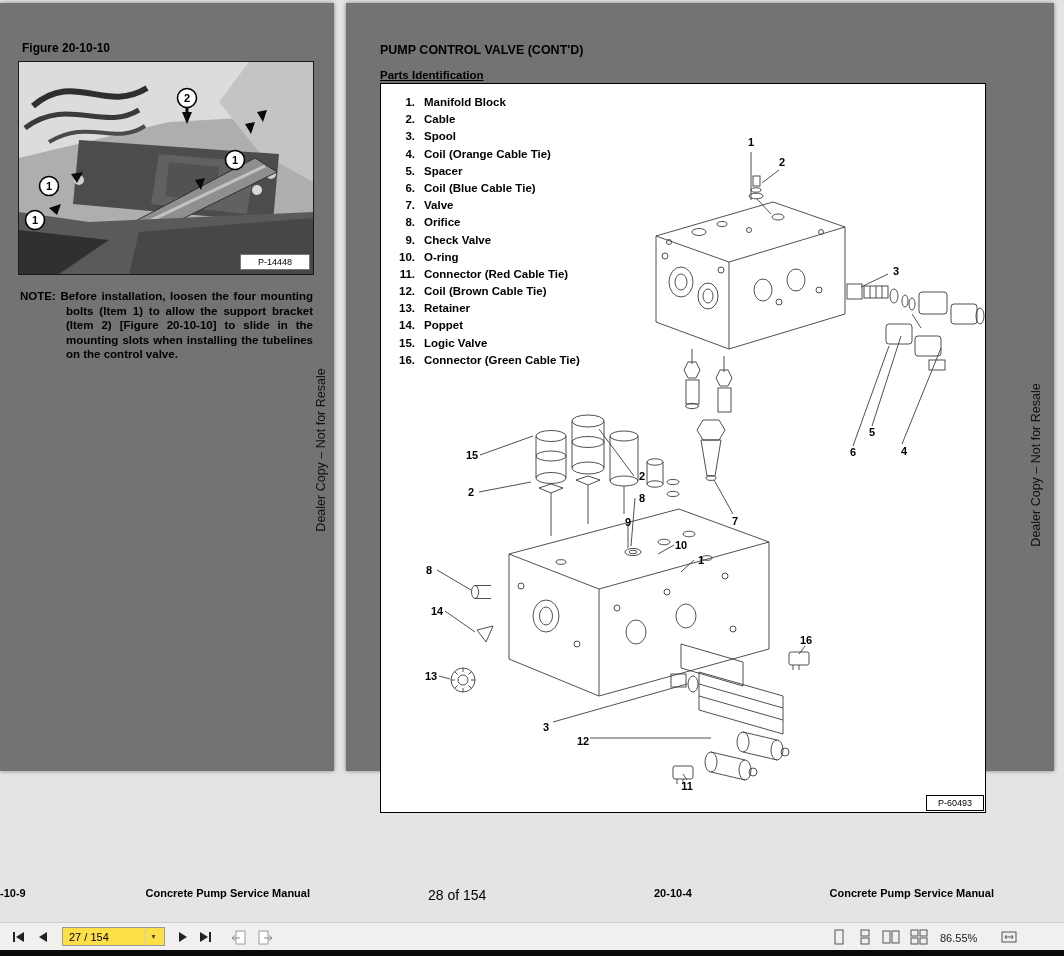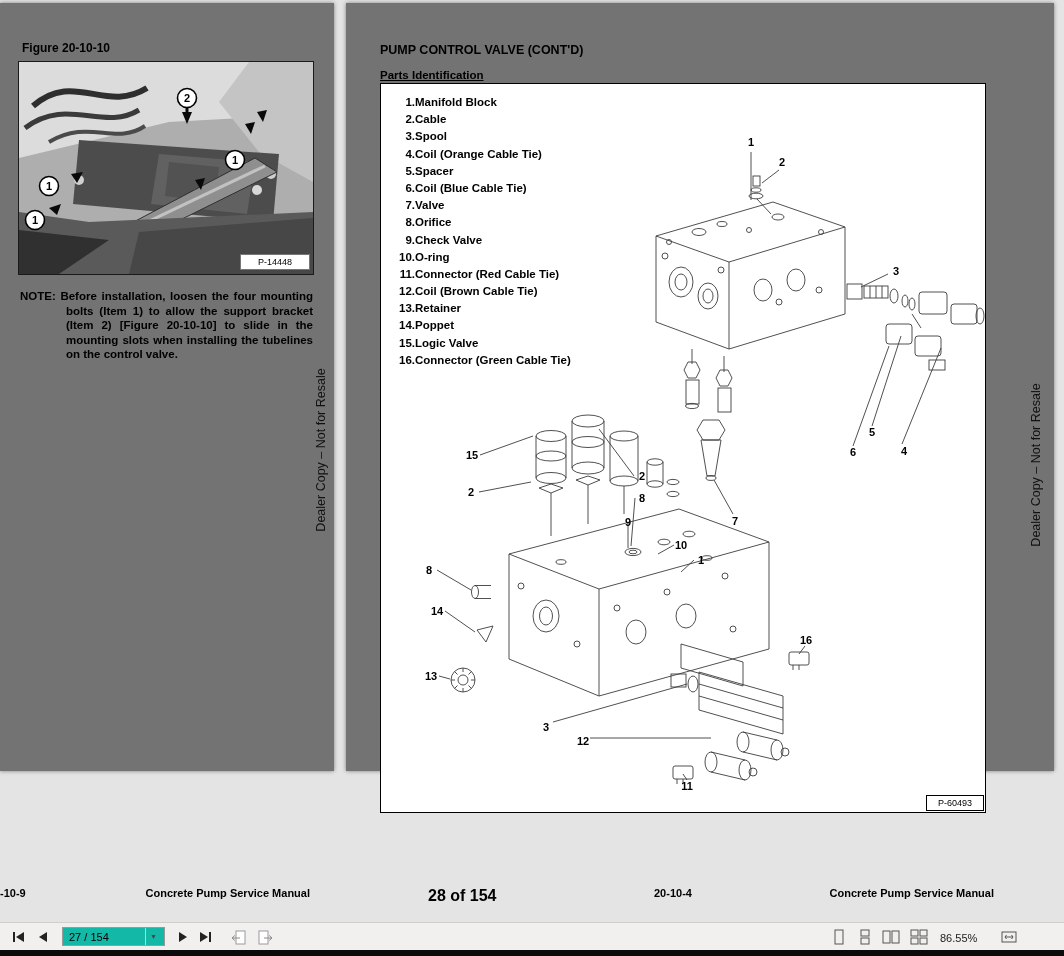--- a/index.html
+++ b/index.html
@@ -13,38 +13,38 @@
   .photo{position:absolute;left:18px;top:58px;width:296px;height:214px;border:1px solid #1a1a1a;background:#aeaeae;overflow:hidden}
   .photo-ref{position:absolute;right:3px;bottom:4px;width:70px;height:16px;background:#fff;border:1px solid #777;
     font-size:9px;display:flex;align-items:center;justify-content:center}
   .note{position:absolute;left:20px;top:286px;width:293px;font-size:11.5px;line-height:14.6px;font-weight:bold;
     text-align:justify;padding-left:46px;text-indent:-46px}
   .inst{position:absolute;left:20px;top:372px;width:293px;font-size:11.5px;line-height:14.6px;text-align:justify}
   .inst .lbl{font-weight:bold;font-style:italic}
   .dealer{position:absolute;white-space:nowrap;font-size:12.5px;color:#111;
     transform:translate(-50%,-50%) rotate(-90deg)}
   .pfoot{position:absolute;top:884px;font-size:11px;font-weight:bold;white-space:nowrap}
-  .small-foot{font-size:16px;font-weight:bold}
+  .small-foot{font-size:14px;font-weight:normal}
   
   .r-title{position:absolute;left:34px;top:40px;font-size:12.5px;font-weight:bold}
   .r-sub{position:absolute;left:34px;top:66px;font-size:11.5px;font-weight:bold;text-decoration:underline}
   .figbox{position:absolute;left:34px;top:80px;width:606px;height:730px;border:1px solid #000;background:#fff}
   .parts{position:absolute;left:12px;top:10px;z-index:2}
   .prow{display:flex;height:17.2px;font-size:11.5px;font-weight:bold;line-height:17.2px}
   .pnum{width:22px;text-align:right;flex:none}
-  .pname{white-space:nowrap}
+  .pname{margin-left:9px;white-space:nowrap}
   .fig-ref{position:absolute;right:1px;bottom:1px;width:58px;height:16px;border:1px solid #000;background:#fff;
     font-size:9px;display:flex;align-items:center;justify-content:center}
   .figsvg{position:absolute;left:0;top:0}
   .photo svg text,.figsvg text{font-family:"Liberation Sans",sans-serif;font-weight:bold;font-size:11px;
     text-anchor:middle;fill:#000}
   
   .toolbar{position:absolute;left:0;top:922px;width:1064px;height:28px;background:#f1f0ee;border-top:1px solid #cfcfcf}
   .tbtn{position:absolute;top:4px;width:22px;height:20px;display:flex;align-items:center;justify-content:center;cursor:pointer}
-  .pagebox{position:absolute;left:62px;top:4px;width:103px;height:19px;background:#14b8a6;border:1px solid #999;
+  .pagebox{position:absolute;left:62px;top:4px;width:103px;height:19px;background:#fde047;border:1px solid #999;
     display:flex;align-items:center}
   .pagebox input{border:0;outline:0;width:82px;font-size:11px;padding-left:6px;font-family:inherit;background:transparent}
   .pagebox .dd{width:16px;height:100%;display:flex;align-items:center;justify-content:center;font-size:8px;
     color:#444;border-left:1px solid #ccc;cursor:pointer}
   .zoom{position:absolute;top:9px;left:940px;font-size:11px;color:#222;cursor:pointer}
   .blackbar{position:absolute;left:0;top:950px;width:1064px;height:6px;background:#0a0a0a}
 </style>
 </head>
 <body>
 

